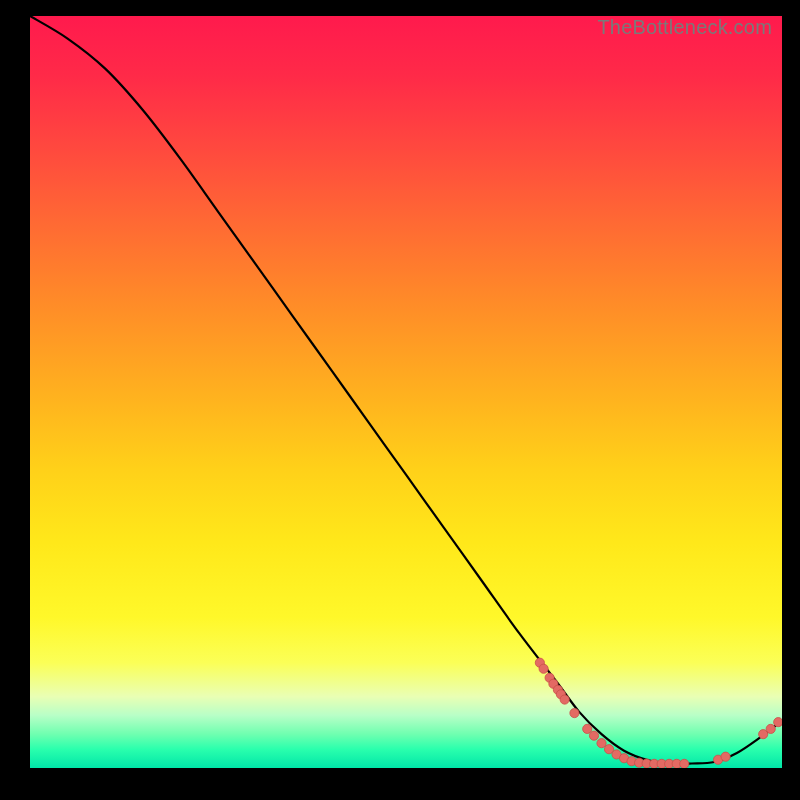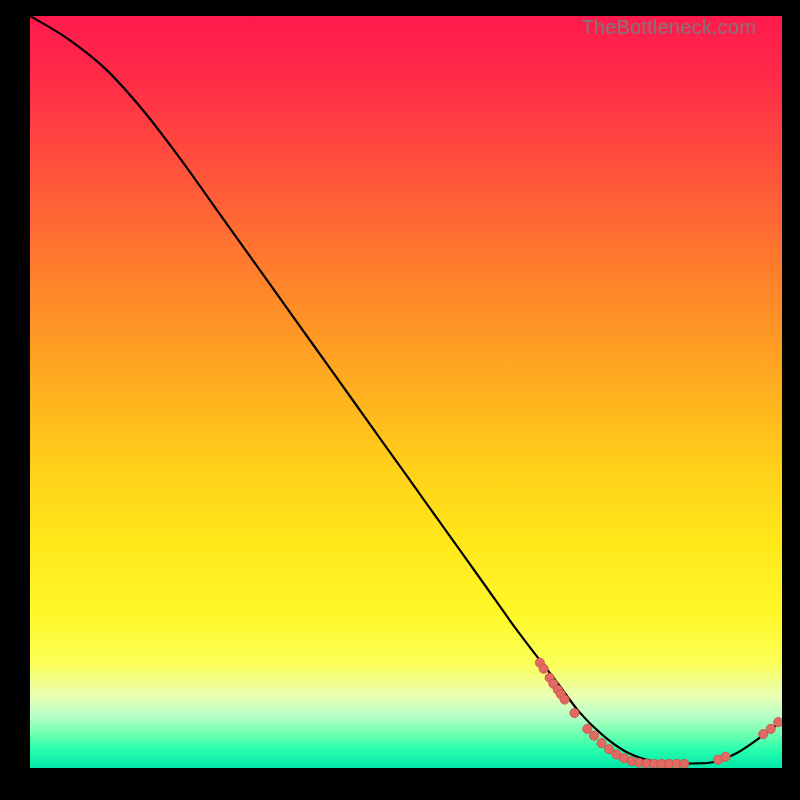--- a/index.html
+++ b/index.html
@@ -37,21 +37,21 @@
       #e9ffb4 90.5%,
       #b8ffc7 93%,
       #6fffb0 95.5%,
       #2affad 97.5%,
       #00e6a8 100%
     );
   }
   .watermark {
     position: absolute;
     top: 0px;
-    right: 26px;
+    right: 10px;
     color: #7a7a7a;
     font-size: 20px;
     font-weight: 500;
     letter-spacing: 0.2px;
     text-align: right;
     z-index: 5;
   }
   svg.curve {
     position: absolute;
     left: 0;

